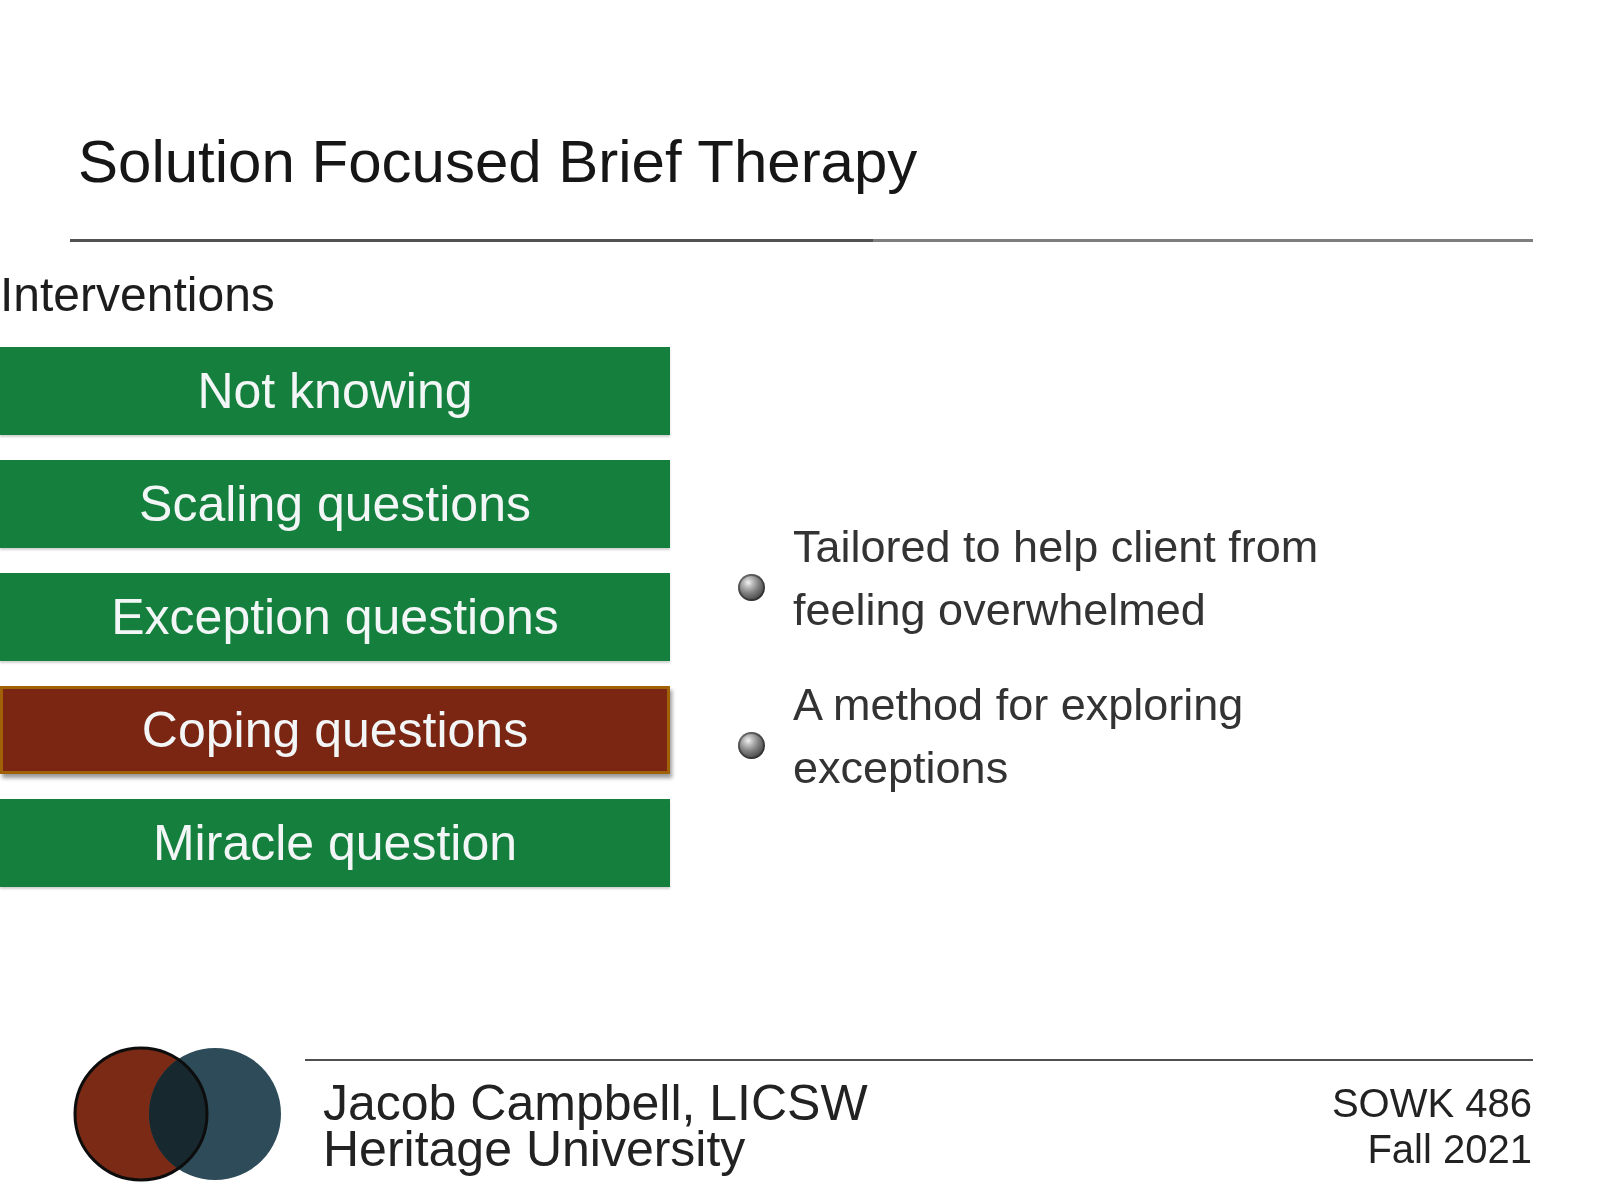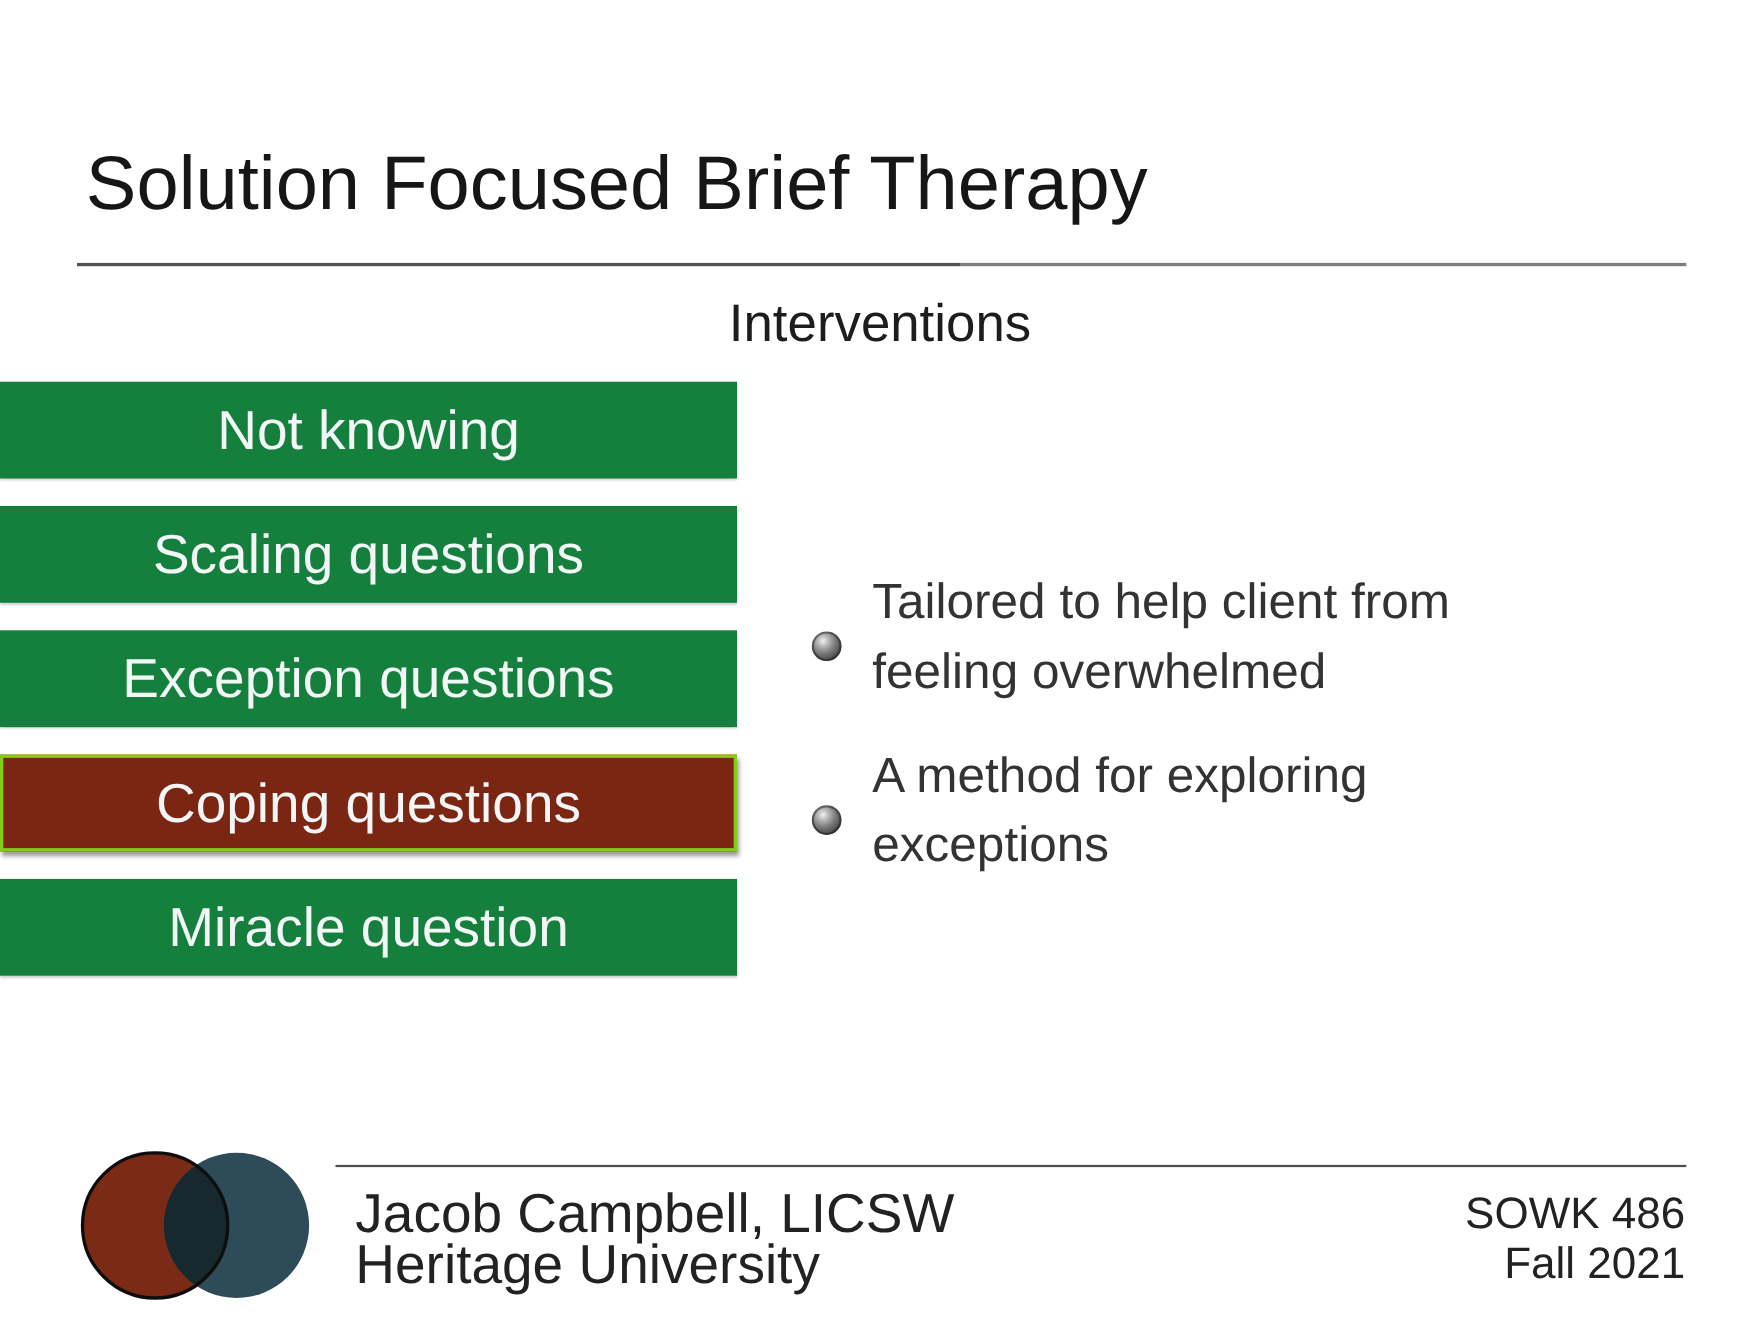--- a/index.html
+++ b/index.html
@@ -1,34 +1,34 @@
 <!DOCTYPE html>
 <html><head>
 <meta charset="utf-8">
 <style>
   html,body{margin:0;padding:0;}
   body{width:1600px;height:1200px;overflow:hidden;background:#ffffff;
        font-family:"Liberation Sans","DejaVu Sans",sans-serif;}
   #stage{position:relative;width:1600px;height:1200px;background:#ffffff;}
 
-  .slide-title{position:absolute;left:78px;top:132px;font-size:69px;line-height:1;
+  .slide-title{position:absolute;left:78px;top:132px;font-size:60px;line-height:1;
        font-weight:300;color:#161616;letter-spacing:0px;white-space:nowrap;text-align:right;}
 
   .title-rule{position:absolute;left:70px;top:239px;width:1463px;height:3px;
        background:linear-gradient(to right,#525252 0px,#525252 803px,#7e7e7e 803px,#7e7e7e 100%);}
 
-  .section-heading{position:absolute;left:0;top:271px;width:1600px;text-align:center;
+  .section-heading{position:absolute;left:0;top:271px;width:1600px;text-align:left;
        font-size:48px;font-weight:300;color:#1d1d1d;line-height:1;}
 
   .interv-list{position:absolute;left:0;top:347px;width:670px;}
   .interv-box{width:670px;height:88px;margin-bottom:25px;background:#15803d;
        display:flex;align-items:center;justify-content:center;
        box-shadow:0 2px 2px rgba(0,0,0,0.18);box-sizing:border-box;}
   .interv-box .label{color:#f3f6f6;font-size:50px;font-weight:300;line-height:1;}
-  .interv-box.highlighted{background:#7b2513;border:3px solid #84cc16;
+  .interv-box.highlighted{background:#7b2513;border:3px solid #a16207;
        box-shadow:2px 4px 4px rgba(0,0,0,0.40);}
 
   .bullet-col{position:absolute;left:738px;top:515px;width:730px;}
   .bullet-item{display:flex;align-items:center;}
   .bullet-item + .bullet-item{margin-top:32px;}
   .sphere{flex:0 0 auto;width:27px;height:27px;border-radius:50%;margin-top:18px;margin-right:28px;
        background:radial-gradient(circle at 38% 32%,#f2f2f2 0%,#bdbdbd 18%,#828282 42%,#4a4a4a 72%,#262626 100%);
        box-shadow:inset 0 0 0 2px rgba(25,25,25,0.45);}
   .bullet-text{font-size:45px;line-height:63px;color:#333333;font-weight:300;width:640px;}
 

